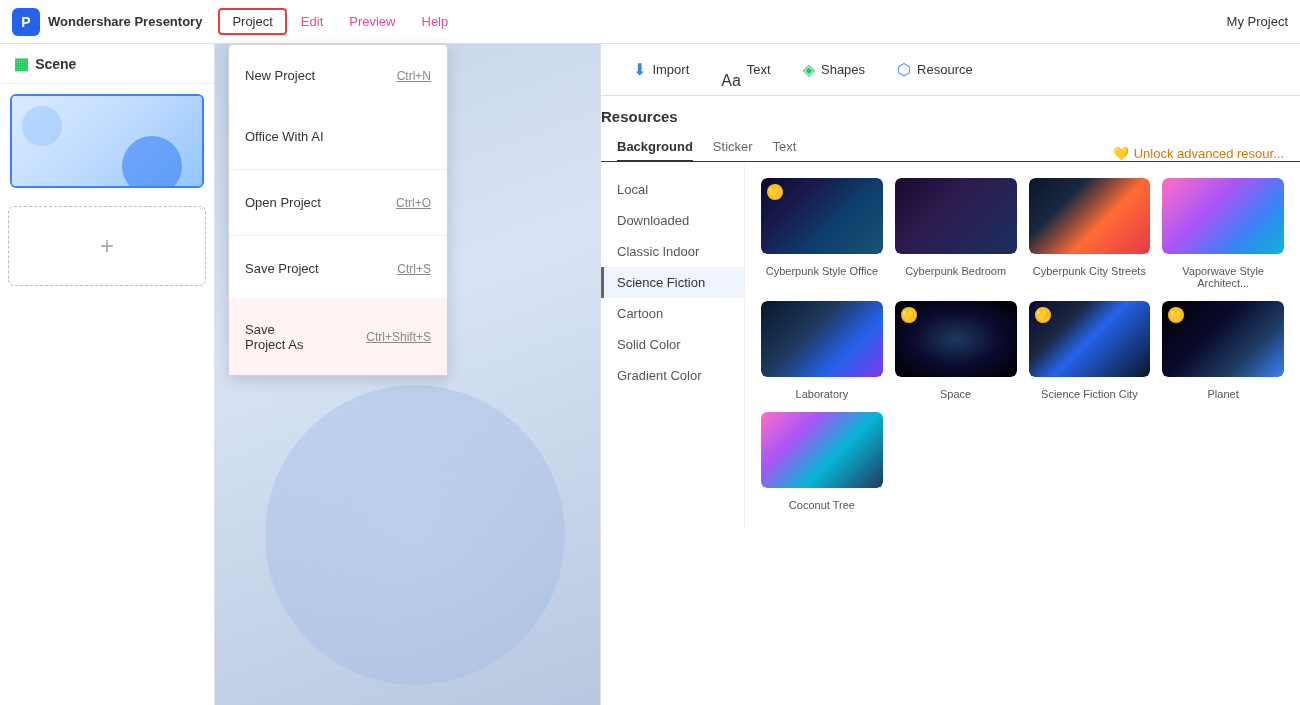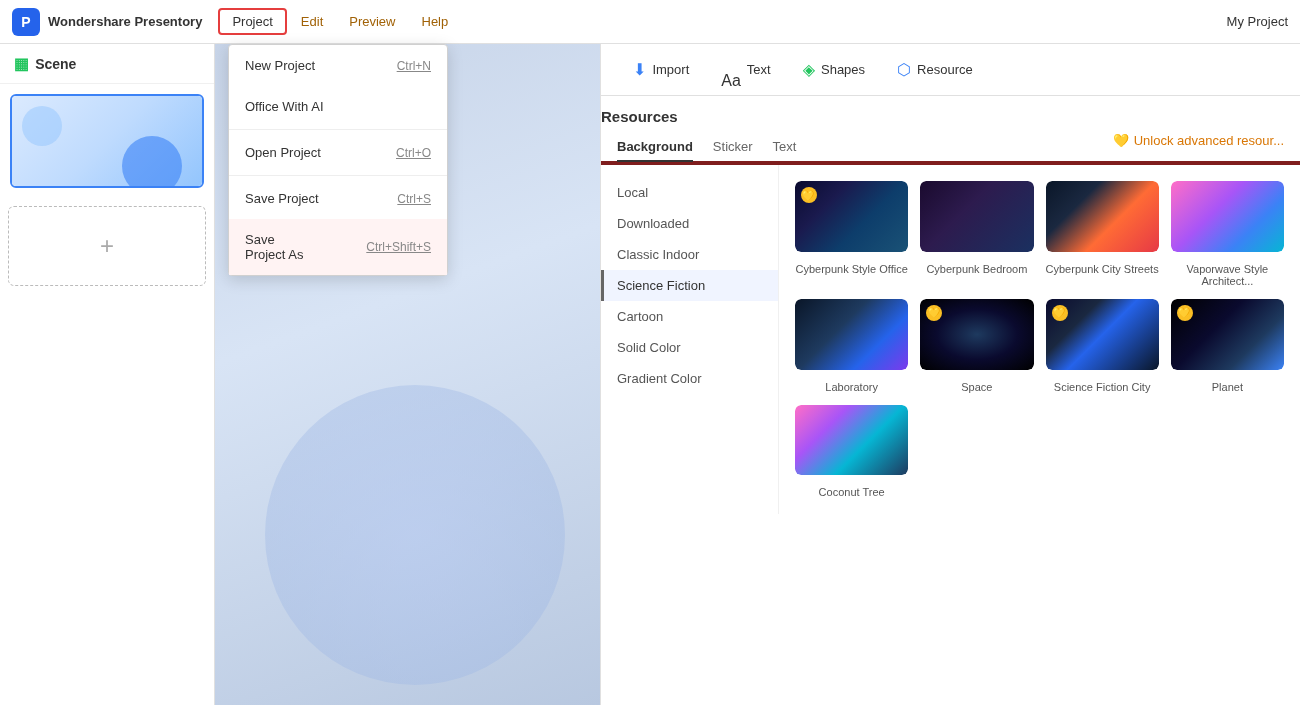--- a/index.html
+++ b/index.html
@@ -17,40 +17,40 @@
       font-weight: bold; font-size: 13px; color: #333;
       margin-right: 16px;
     }
     .logo-icon {
       width: 28px; height: 28px; background: #2563eb; border-radius: 6px;
       display: flex; align-items: center; justify-content: center;
       color: #fff; font-size: 14px; font-weight: bold;
     }
     .menu-items { display: flex; align-items: center; gap: 2px; }
     .menu-item {
-      padding: 4px 12px; font-size: 13px; color: #a16207; cursor: pointer;
+      padding: 4px 12px; font-size: 13px; color: #ec4899; cursor: pointer;
       border-radius: 4px;
     }
     .menu-item.active {
       border: 2px solid #e53e3e; color: #333;
     }
     .menu-right {
       margin-left: auto; font-size: 13px; color: #333;
     }
 
     
     .dropdown {
       position: absolute; top: 44px; left: 228px;
       background: #fff; border: 1px solid #d0d0d0;
       border-radius: 4px; box-shadow: 0 4px 16px rgba(0,0,0,0.15);
       width: 220px; z-index: 200;
     }
     .dropdown-item {
       display: flex; align-items: center; justify-content: space-between;
-      padding: 13px 16px; font-size: 13px; color: #333; cursor: pointer;
+      padding: 23px 16px; font-size: 13px; color: #333; cursor: pointer;
     }
     .dropdown-item.highlighted {
       background: #fff3f3;
       gap: 48px;
     }
     .dropdown-item .shortcut { color: #888; font-size: 12px; text-decoration: underline; }
     .dropdown-divider { height: 1px; background: #eee; margin: 2px 0; }
 
     
     .main-layout {
@@ -146,41 +146,41 @@
 
     
     .resources-section { flex: 1; overflow-y: auto; }
     .resources-header {
       padding: 12px 0 0;
       font-size: 15px; font-weight: 600; color: #333;
     }
 
     
     .resources-tabs {
-      display: flex; align-items: flex-start; padding: 8px 16px 0;
-      border-bottom: 4px solid #7f1d1d;
+      display: flex; align-items: flex-end; padding: 8px 16px 0;
+      border-bottom: 1px solid #7f1d1d;
       gap: 20px;
     }
     .tab {
       font-size: 13px; color: #666; padding: 6px 0; cursor: pointer;
       border-bottom: 2px solid transparent; margin-bottom: -1px;
     }
     .tab.active { color: #333; border-bottom: 2px solid #333; font-weight: 600; }
     .unlock-link {
       margin-left: auto; font-size: 13px; color: #d97706;
       cursor: pointer; display: flex; align-items: center; gap: 4px;
     }
     .unlock-link::before { content: '💛'; }
 
     
     .resources-body {
       display: flex; flex: 1;
     }
     .resources-sidebar {
-      width: 178px; padding: 12px 0;
+      width: 144px; padding: 12px 0;
       border-right: 1px solid #f0f0f0;
     }
     .resources-sidebar-item {
       padding: 8px 16px; font-size: 13px; color: #555; cursor: pointer;
     }
     .resources-sidebar-item.active {
       background: #f0f4ff; color: #333; font-weight: 500;
       border-left: 3px solid #666; padding-left: 13px;
     }
 

